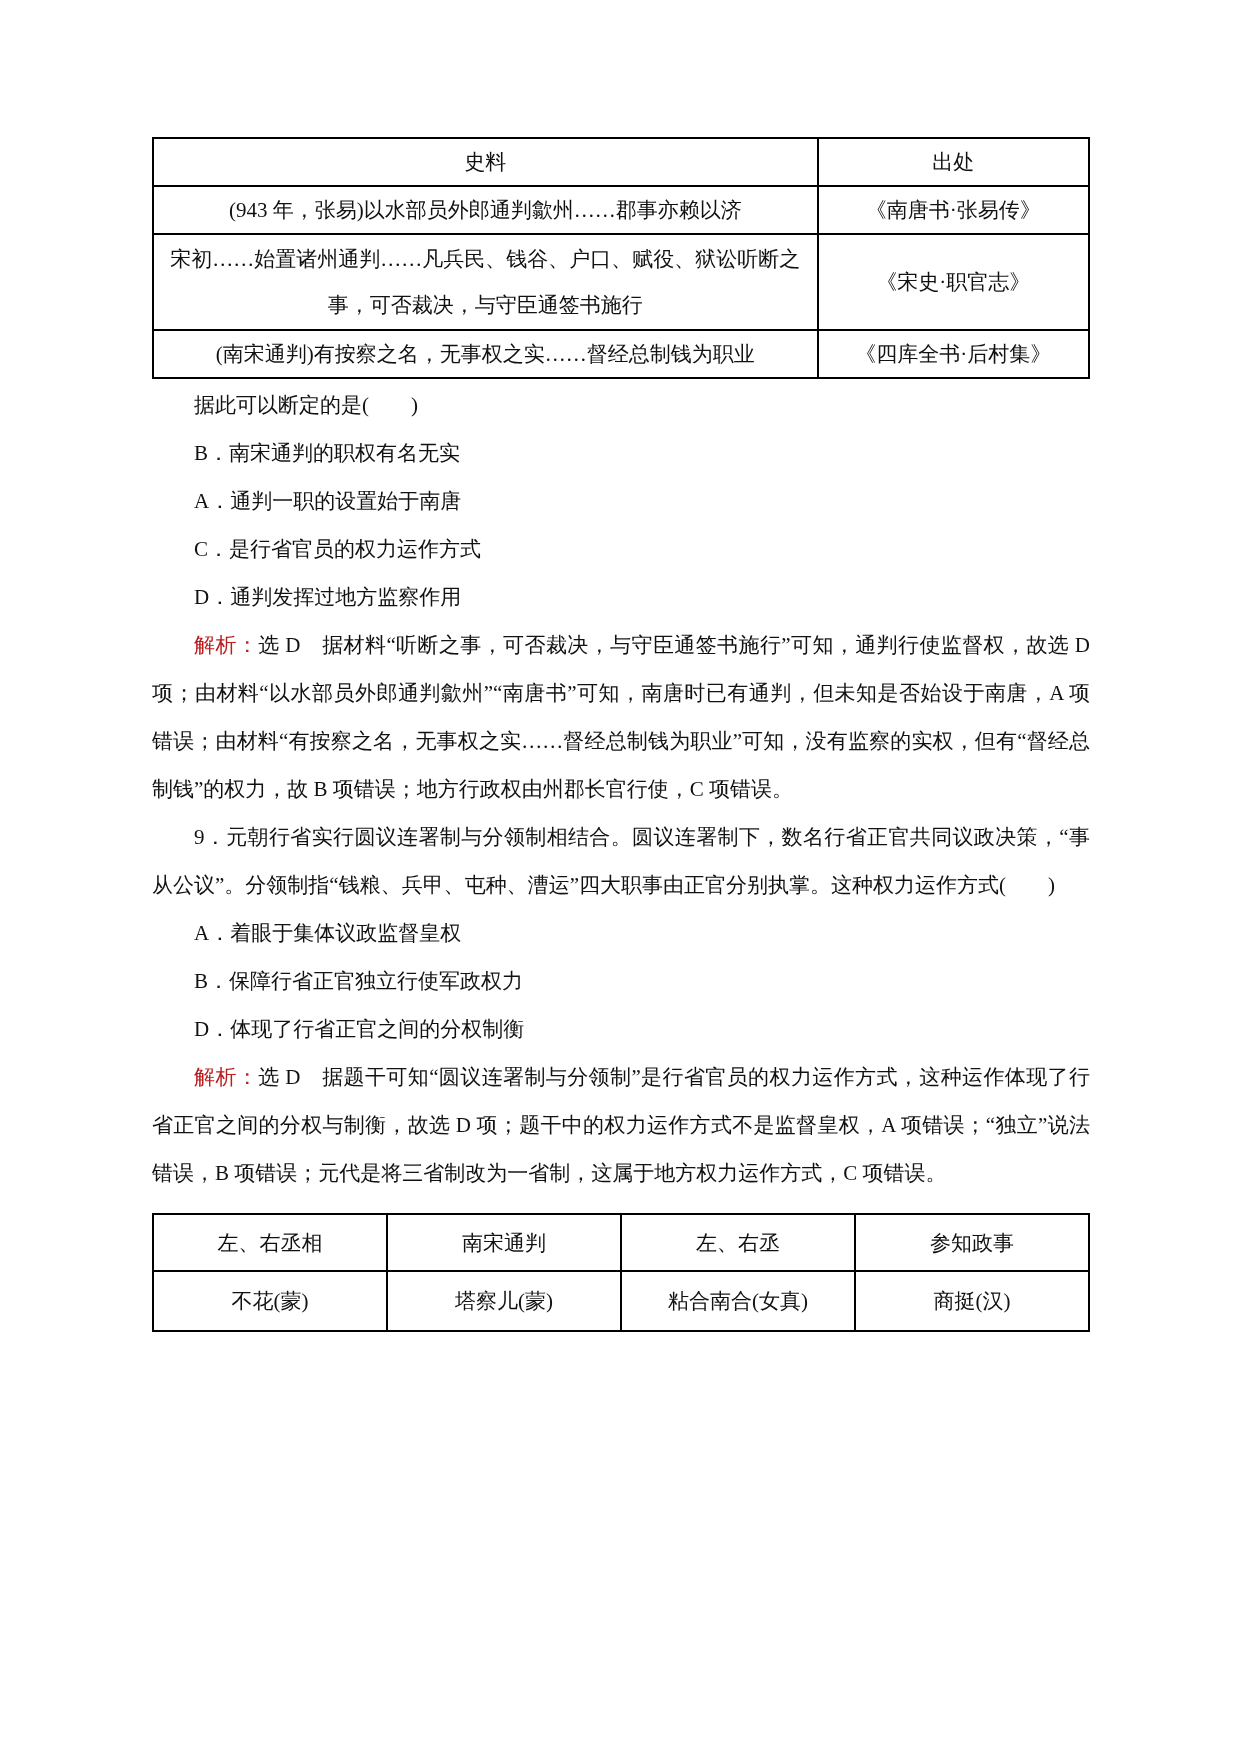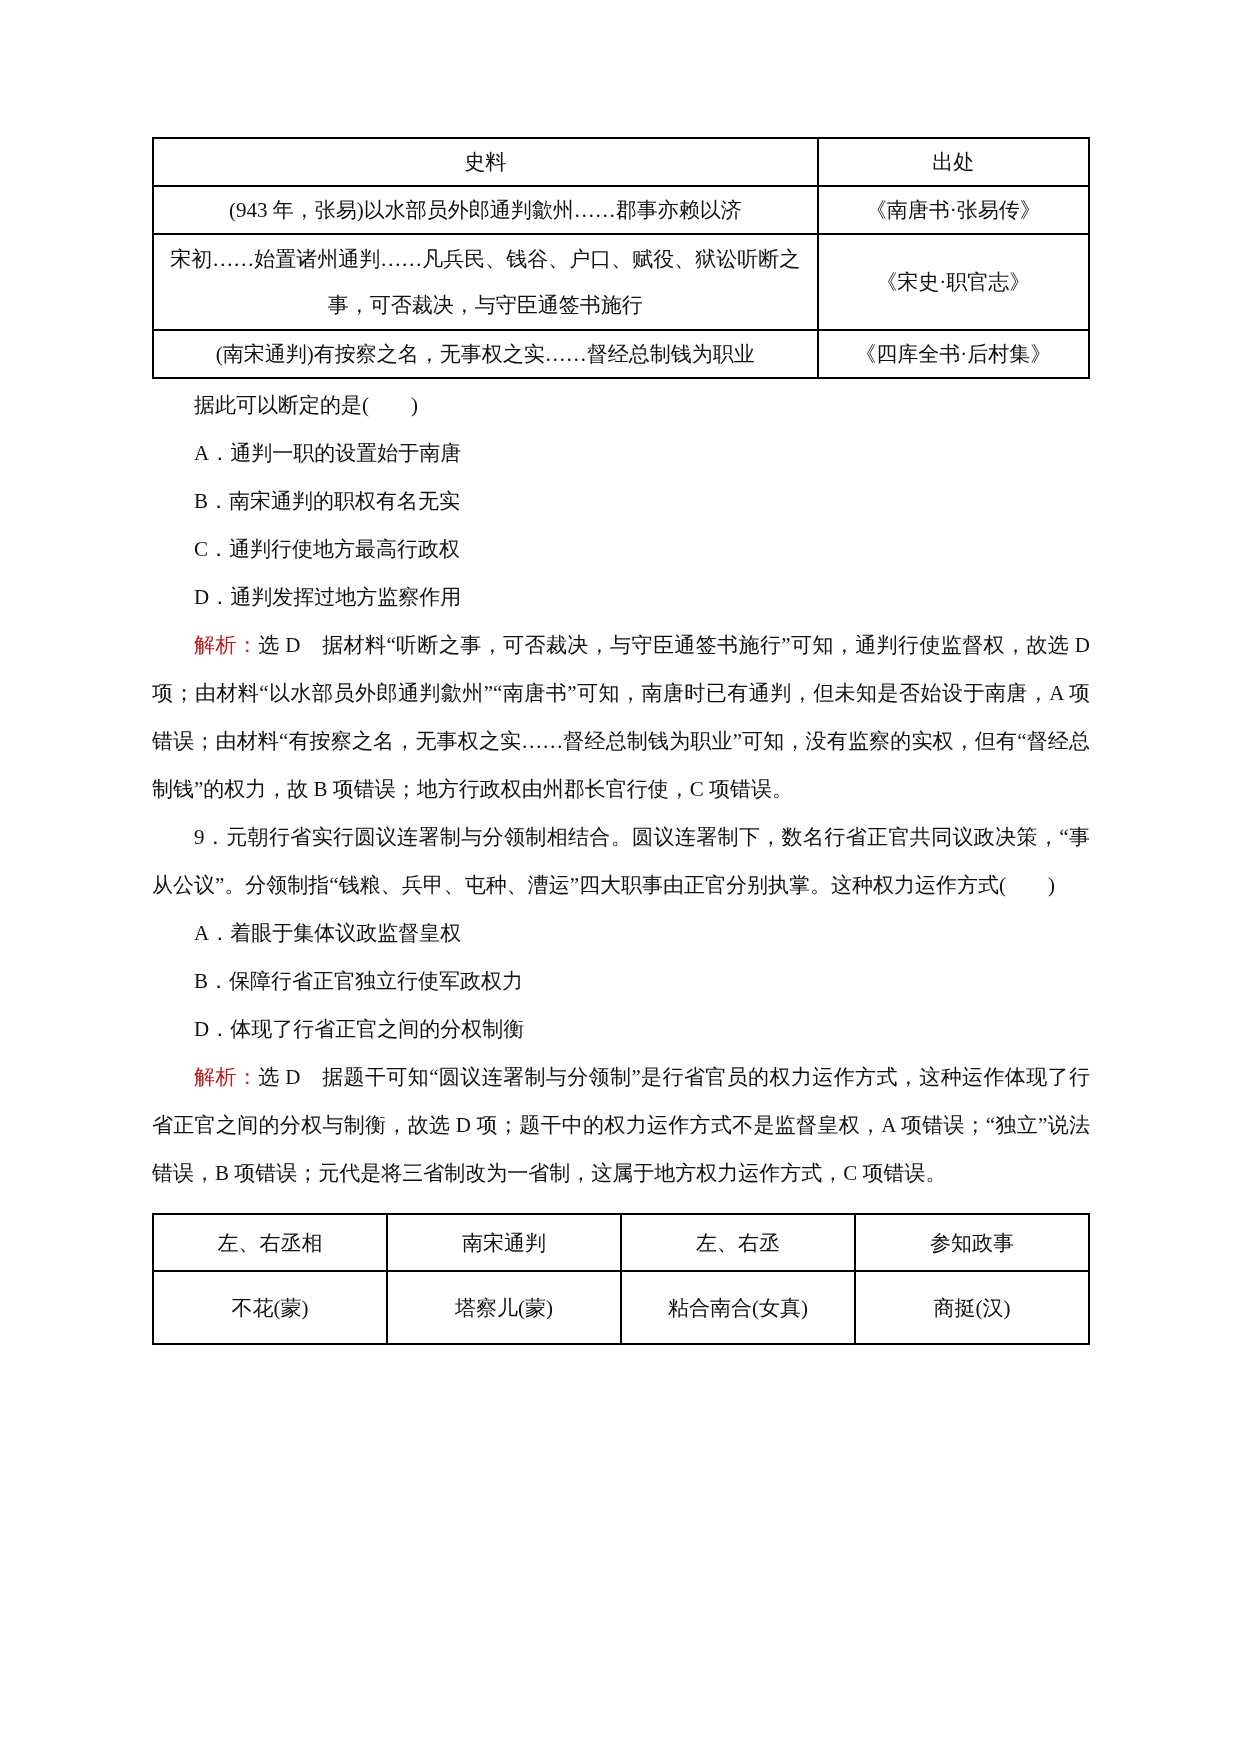--- a/index.html
+++ b/index.html
@@ -28,21 +28,21 @@
     padding: 0 6px; line-height: 46px;
     overflow: hidden;
   }
   .t1 { margin-bottom: 2px; }
   .t1 .col-material { width: 71%; }
   .t1 .col-source  { width: 29%; }
   .t1 .h48 { height: 48px; }
   .t1 .h96 { height: 96px; }
   .t2 { margin-top: 16px; }
   .t2 th { height: 57px; }
-  .t2 td { height: 73px; }
+  .t2 td { height: 60px; }
   .t2 col { width: 25%; }
 </style>
 </head>
 <body>
 
 <div class="content">
 
   <table class="t1">
     <colgroup>
         <col class="col-material">
@@ -64,23 +64,23 @@
         <td class="h96">《宋史·职官志》</td>
       </tr>
       <tr>
         <td class="h48">(南宋通判)有按察之名，无事权之实……督经总制钱为职业</td>
         <td class="h48">《四库全书·后村集》</td>
       </tr>
     </tbody>
   </table>
 
   <p class="stem">据此可以断定的是(　　)</p>
+  <p class="option">B．南宋通判的职权有名无实</p>
   <p class="option">A．通判一职的设置始于南唐</p>
-  <p class="option">B．南宋通判的职权有名无实</p>
-  <p class="option">C．通判行使地方最高行政权</p>
+  <p class="option">C．是行省官员的权力运作方式</p>
   <p class="option">D．通判发挥过地方监察作用</p>
 
   <p class="analysis"><span class="blue">解析：</span><span>选 D　据材料“听断之事，可否裁决，与守臣通签书施行”可知，通判行使监督权，故选 D 项；由材料“以水部员外郎通判歙州”“南唐书”可知，南唐时已有通判，但未知是否始设于南唐，A 项错误；由材料“有按察之名，无事权之实……督经总制钱为职业”可知，没有监察的实权，但有“督经总制钱”的权力，故 B 项错误；地方行政权由州郡长官行使，C 项错误。</span></p>
 
   <p class="stem">9．元朝行省实行圆议连署制与分领制相结合。圆议连署制下，数名行省正官共同议政决策，“事从公议”。分领制指“钱粮、兵甲、屯种、漕运”四大职事由正官分别执掌。这种权力运作方式(　　)</p>
   <p class="option">A．着眼于集体议政监督皇权</p>
   <p class="option">B．保障行省正官独立行使军政权力</p>
   <p class="option">D．体现了行省正官之间的分权制衡</p>
 
   <p class="analysis"><span class="blue">解析：</span><span>选 D　据题干可知“圆议连署制与分领制”是行省官员的权力运作方式，这种运作体现了行省正官之间的分权与制衡，故选 D 项；题干中的权力运作方式不是监督皇权，A 项错误；“独立”说法错误，B 项错误；元代是将三省制改为一省制，这属于地方权力运作方式，C 项错误。</span></p>

